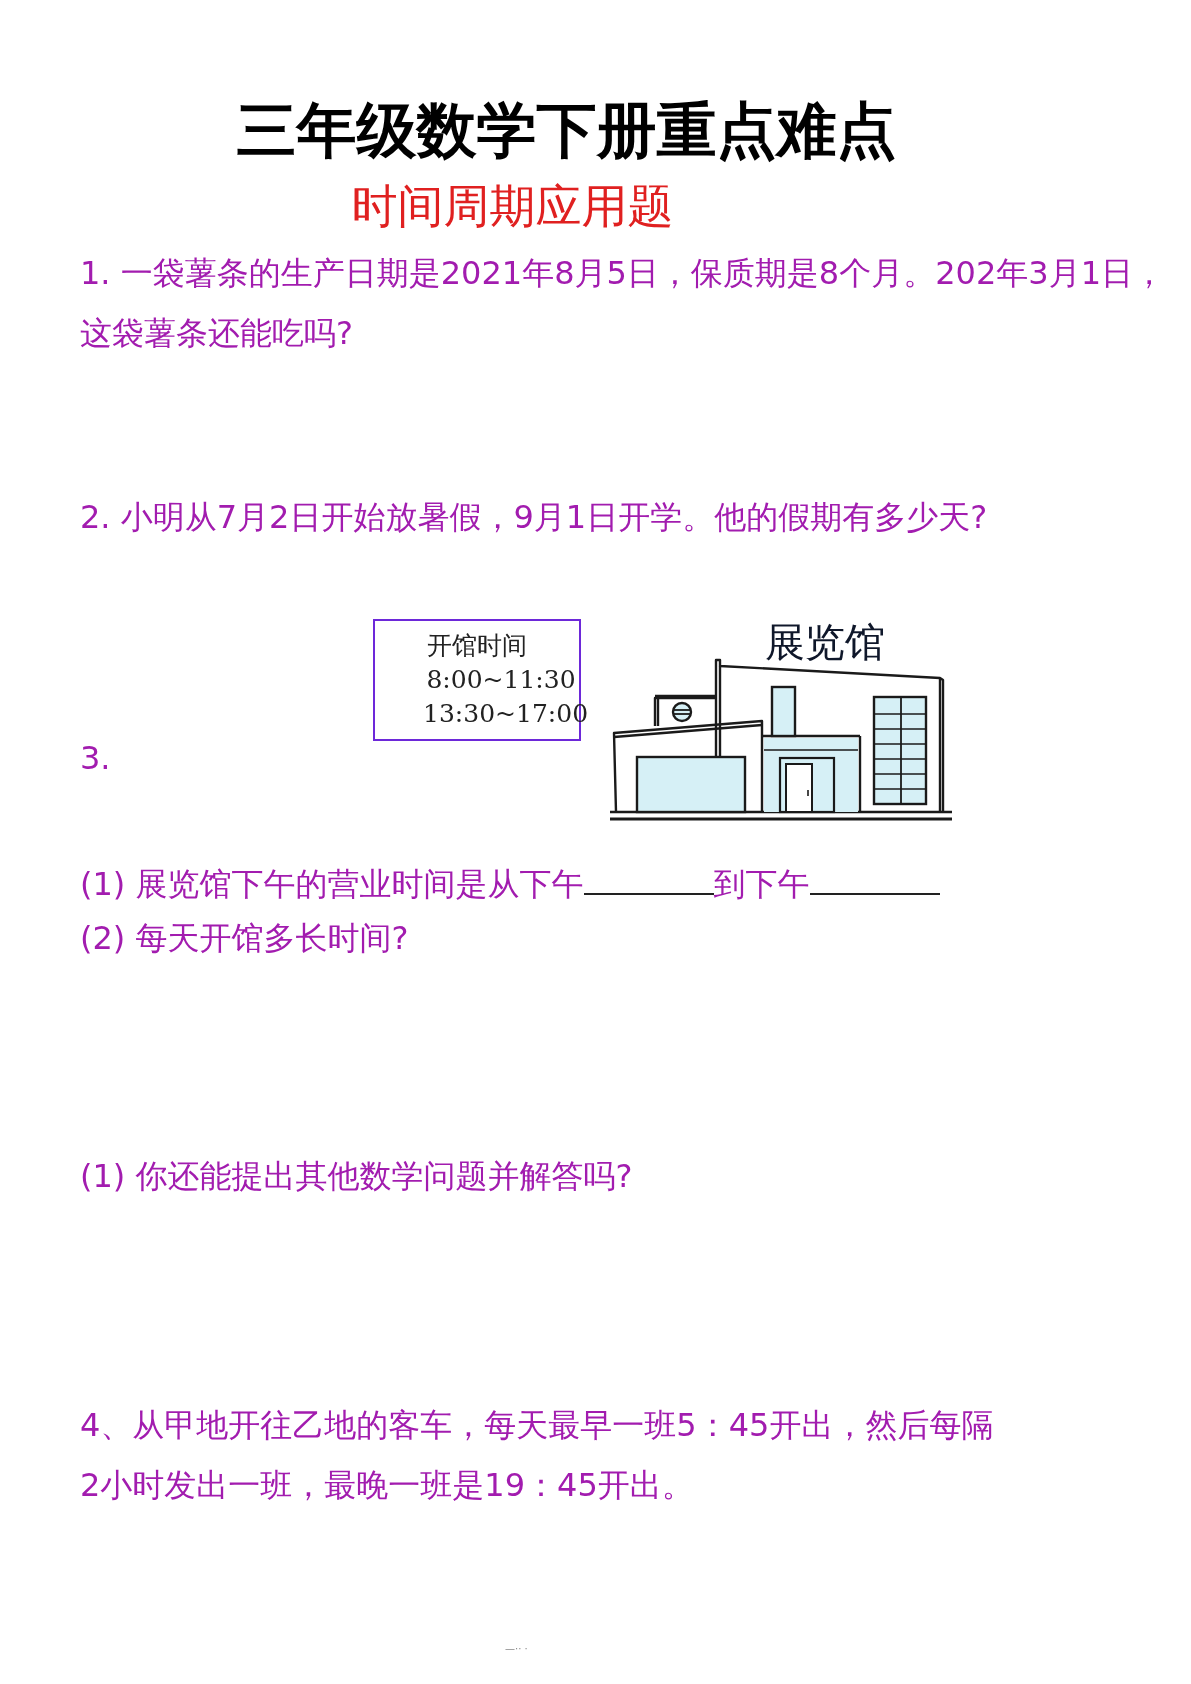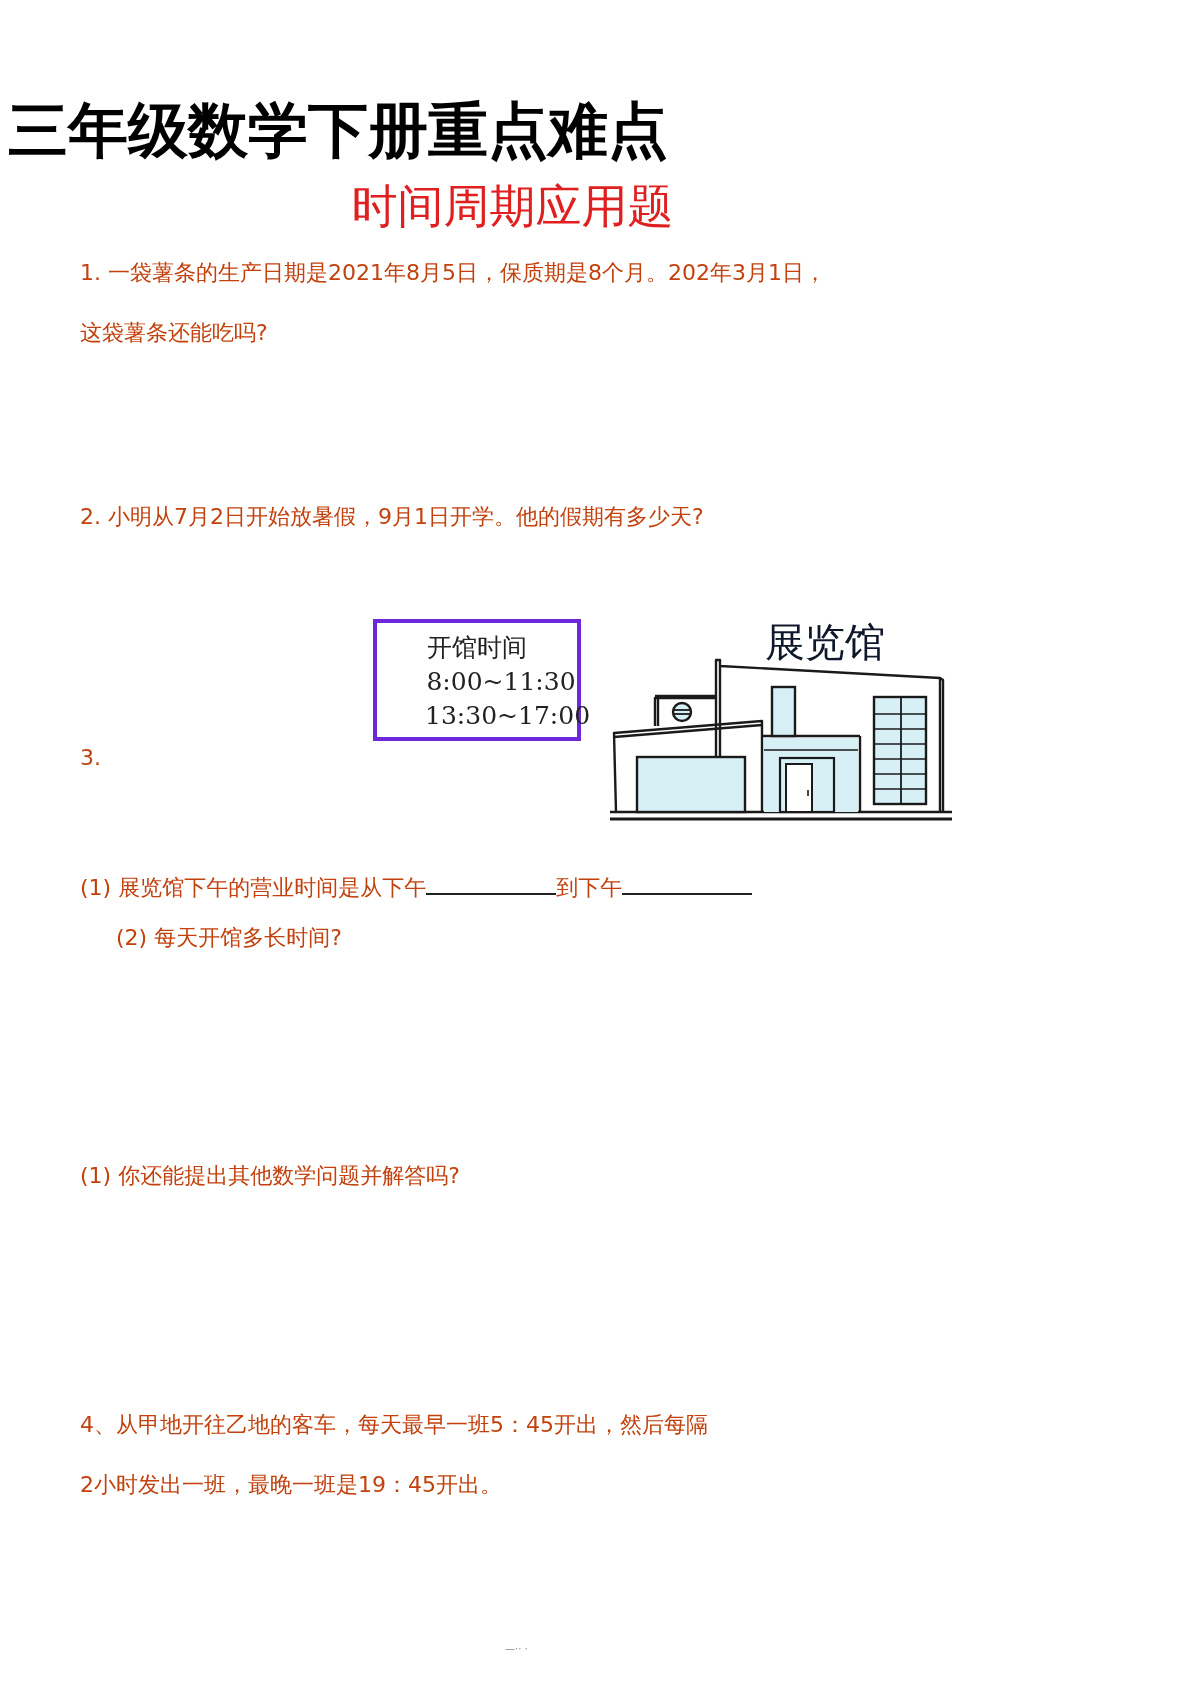--- a/index.html
+++ b/index.html
@@ -1,36 +1,36 @@
 <!DOCTYPE html>
 <html><head>
   <meta charset="utf-8">
   <style>
     html, body { margin: 0; padding: 0; background: #ffffff; }
     body {
       width: 1191px; height: 1684px; position: relative; overflow: hidden;
       font-family: "DejaVu Sans", "Liberation Sans", sans-serif; color: #111;
     }
     .title {
-      position: absolute; left: 8px; width: 1133px; top: 92px; text-align: left;
+      position: absolute; left: 0; width: 1133px; top: 92px; text-align: center;
       font-size: 60px; font-weight: bold; color: #000; letter-spacing: 0px; line-height: 76px;
     }
     .subtitle {
       position: absolute; left: 0; width: 1025px; top: 176px; text-align: center;
       font-size: 46px; color: #e02020; line-height: 60px;
     }
     .line {
-      position: absolute; left: 80px; font-size: 22px; line-height: 40px; color: #c2410c; white-space: nowrap;
+      position: absolute; left: 80px; font-size: 32px; line-height: 40px; color: #a21caf; white-space: nowrap;
     }
     .blank {
       display: inline-block; width: 130px; border-bottom: 2px solid #222; height: 30px; vertical-align: baseline;
     }
     .notice {
       position: absolute; left: 373px; top: 619px; width: 208px; height: 122px;
-      border: 4px solid #6d28d9; box-sizing: border-box; background: #fff;
+      border: 2px solid #6d28d9; box-sizing: border-box; background: #fff;
       font-family: "DejaVu Serif", "Liberation Serif", serif; text-align: center; color: #222;
     }
     .notice .n-title { font-size: 25px; line-height: 34px; margin-top: 8px; }
     .notice .n-row { font-size: 25px; line-height: 34px; margin-left: 48px; }
     .building { position: absolute; left: 600px; top: 600px; width: 360px; height: 230px; }
     .building-label {
       position: absolute; left: 765px; top: 618px; font-size: 40px; font-family: Liberation Serif, serif;
       color: #0f172a; line-height: 50px;
     }
     .footer-mark { position: absolute; left: 505px; top: 1643px; font-size: 10px; color: #888; }
@@ -99,20 +99,20 @@
     <line x1="274" y1="144" x2="326" y2="144" stroke="#1a1a1a" stroke-width="1.6"></line>
     <line x1="274" y1="159" x2="326" y2="159" stroke="#1a1a1a" stroke-width="1.6"></line>
     <line x1="274" y1="174" x2="326" y2="174" stroke="#1a1a1a" stroke-width="1.6"></line>
     <line x1="274" y1="189" x2="326" y2="189" stroke="#1a1a1a" stroke-width="1.6"></line>
   </svg>
   <div class="building-label">展览馆</div>
 
   <div class="line" style="top:863px;">
     <span>(1) 展览馆下午的营业时间是从下午</span><span class="blank"></span><span>到下午</span><span class="blank"></span>
   </div>
-  <div class="line" style="top:918px;margin-left:36px;">(2) 每天开馆多长时间?</div>
+  <div class="line" style="top:918px;">(2) 每天开馆多长时间?</div>
   <div class="line" style="top:1156px;">(1) 你还能提出其他数学问题并解答吗?</div>
 
   <div class="line" style="top:1405px;">4、从甲地开往乙地的客车，每天最早一班5：45开出，然后每隔</div>
   <div class="line" style="top:1465px;">2小时发出一班，最晚一班是19：45开出。</div>
 
   <div class="footer-mark">—·· ·</div>
 </div>
 
 </body></html>

